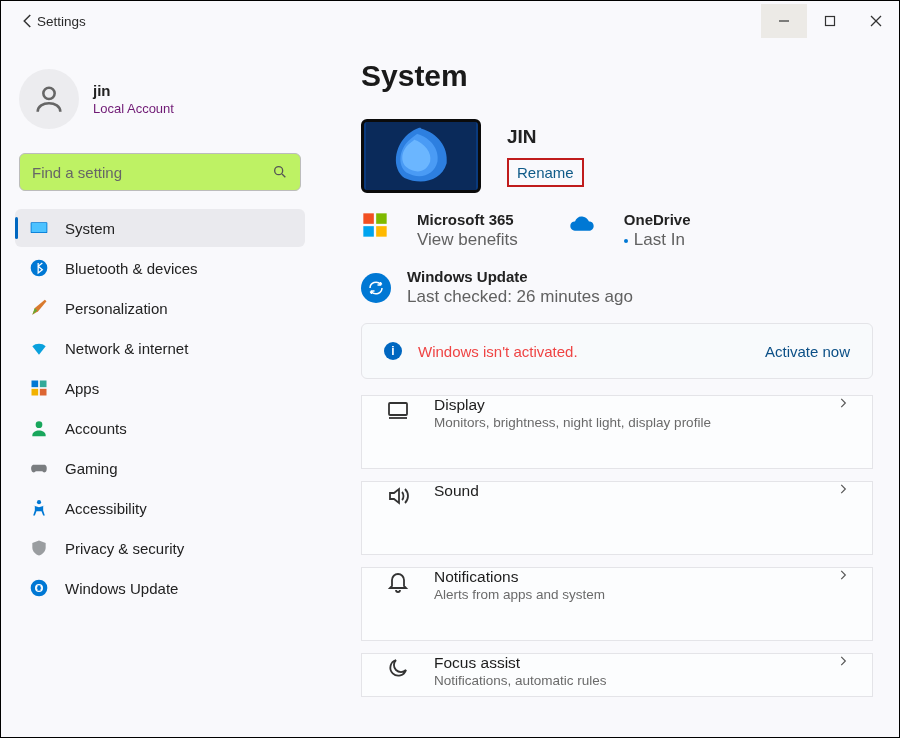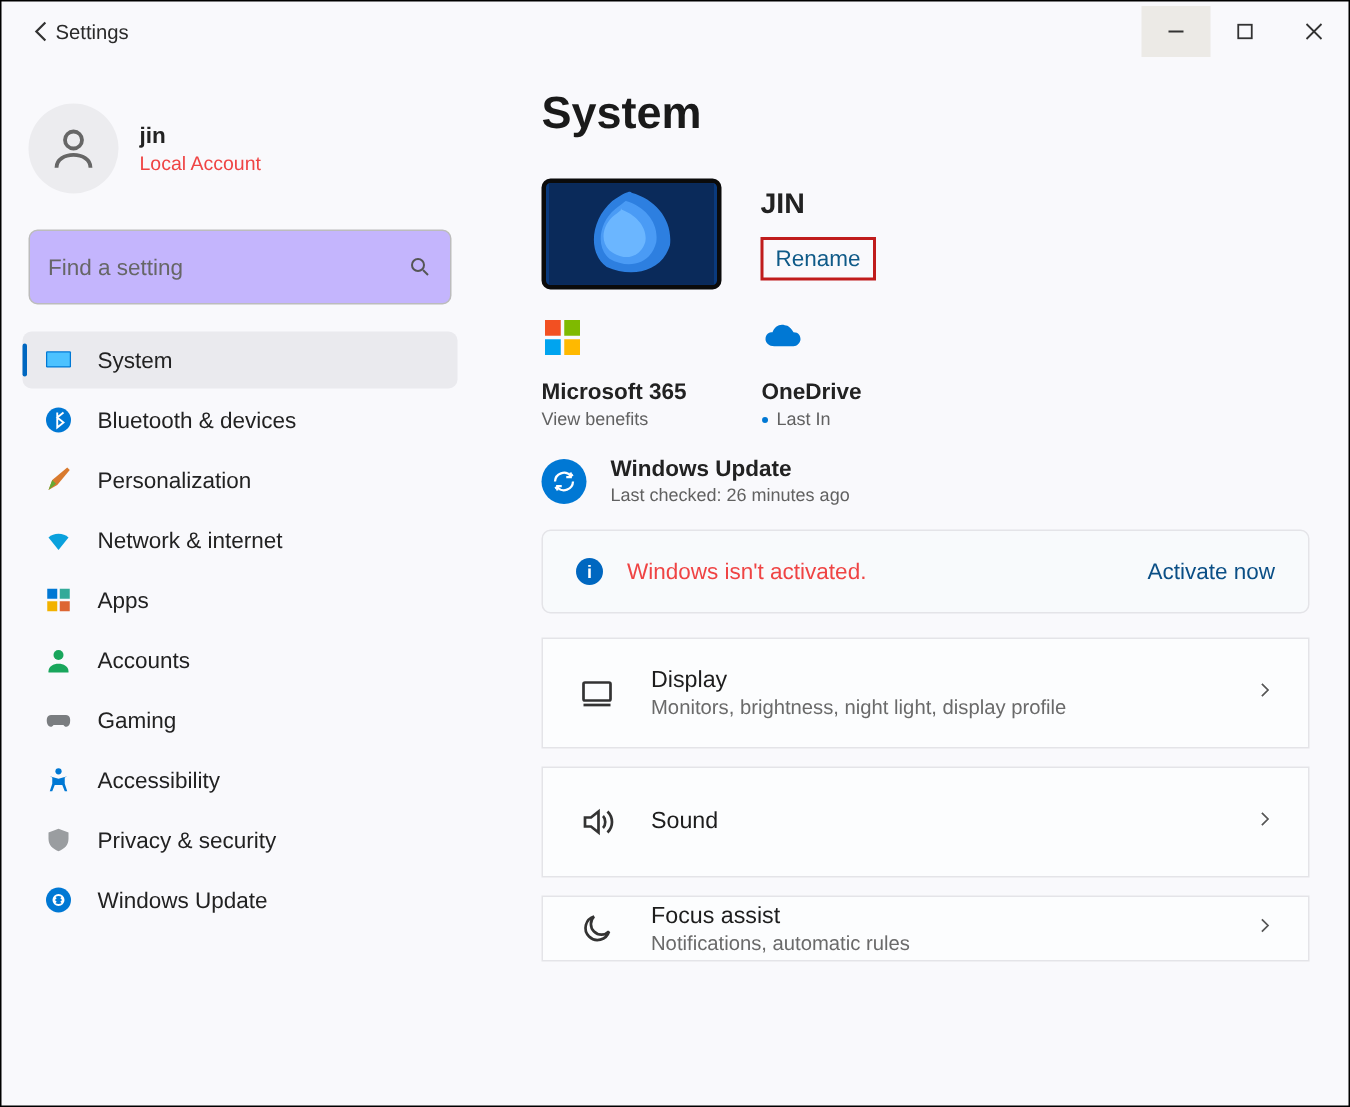--- a/index.html
+++ b/index.html
@@ -17,23 +17,23 @@
 
   
   .content { display: flex; height: calc(100% - 40px); }
 
   
   .sidebar { width: 320px; padding: 28px 10px 10px 14px; }
   .profile { display: flex; align-items: center; gap: 14px; padding-left: 4px; margin-bottom: 24px; }
   .avatar { width: 60px; height: 60px; border-radius: 50%; background: #ececef; display: flex; align-items: center; justify-content: center; }
   .avatar svg { width: 34px; height: 34px; }
   .profile-name { font-size: 15px; font-weight: 600; color: #222; }
-  .profile-sub { font-size: 13px; color: #ef4444; margin-top: 2px; }
-
-  .searchbox { margin: 0 10px 18px 4px; height: 50px; background: #c4b5fd; border: 1px solid #bcbcbc; border-radius: 6px; display: flex; align-items: center; padding: 0 12px; }
+  .profile-sub { font-size: 13px; color: #701a75; margin-top: 2px; }
+
+  .searchbox { margin: 0 10px 18px 4px; height: 38px; background: #bef264; border: 1px solid #bcbcbc; border-radius: 6px; display: flex; align-items: center; padding: 0 12px; }
   .searchbox input { flex: 1; border: none; outline: none; background: transparent; font-size: 15px; color: #333; }
   .searchbox input::placeholder { color: #666; }
   .search-icon { width: 16px; height: 16px; }
 
   .nav { list-style: none; }
   .nav-item { display: flex; align-items: center; gap: 16px; height: 38px; padding-left: 14px; margin: 2px 6px 2px 0; border-radius: 6px; position: relative; font-size: 15px; color: #222; cursor: default; }
   .nav-item.active { background: #eaeaee; }
   .nav-item.active::before { content: ""; position: absolute; left: 0; top: 8px; bottom: 8px; width: 3px; background: #0067c0; border-radius: 2px; }
   .nav-icon { width: 20px; height: 20px; display: flex; align-items: center; justify-content: center; }
   .nav-icon svg { width: 20px; height: 20px; }
@@ -43,36 +43,36 @@
   .page-title { font-size: 30px; font-weight: 600; color: #1a1a1a; margin-bottom: 26px; }
 
   .device-row { display: flex; align-items: center; gap: 26px; margin-bottom: 18px; }
   .device-thumb { width: 120px; height: 74px; border: 3px solid #0b0b0b; border-radius: 6px; background: #0a3a7d; display: flex; align-items: center; justify-content: center; overflow: hidden; }
   .device-thumb svg { width: 110px; height: 70px; }
   .device-info { display: flex; flex-direction: column; }
   .device-name { font-size: 19px; font-weight: 600; color: #222; margin-bottom: 10px; }
   .rename-link { font-size: 15px; color: #0f5a88; border: 2px solid #c01c1c; padding: 4px 8px; width: fit-content; }
 
   .services-row { display: flex; gap: 50px; margin-bottom: 18px; }
-  .service { display: flex; align-items: flex-start; gap: 14px; flex-direction: column; }
+  .service { display: flex; align-items: flex-start; gap: 28px; }
   .service-icon { width: 28px; height: 28px; display: flex; align-items: center; justify-content: center; }
   .service-title { font-size: 15px; font-weight: 600; color: #222; }
-  .service-sub { font-size: 12px; color: #616161; margin-top: 2px; }
+  .service-sub { font-size: 17px; color: #616161; margin-top: 2px; }
   .dot { display:inline-block; width:4px; height:4px; border-radius:50%; background:#0078d4; vertical-align: middle; margin-right:6px; }
 
   .update-row { display: flex; align-items: center; gap: 16px; margin-bottom: 16px; }
   .update-icon { width: 30px; height: 30px; border-radius: 50%; background: #0078d4; display: flex; align-items: center; justify-content: center; }
   .update-icon svg { width:18px; height:18px; }
 
   .banner { background: #f8fafc; border: 1px solid #e4e4e8; border-radius: 6px; height: 56px; display: flex; align-items: center; padding: 0 22px; margin-bottom: 16px; }
   .banner-icon { width: 18px; height: 18px; border-radius: 50%; background: #0067c0; color: #fff; display: flex; align-items: center; justify-content: center; font-size: 12px; font-weight: bold; margin-right: 16px; }
   .banner-text { flex: 1; font-size: 15px; color: #ef4444; }
   .banner-action { font-size: 15px; color: #0b4f86; }
 
-  .card { background: #fcfdfe; border: 1px solid #e4e4e8; border-radius: 0; height: 74px; display: flex; align-items: center; padding: 0 22px; margin-bottom: 12px; }
+  .card { background: #fcfdfe; border: 1px solid #e4e4e8; border-radius: 0; height: 74px; display: flex; align-items: flex-start; padding: 0 22px; margin-bottom: 12px; }
   .card-icon { width: 28px; height: 28px; margin-right: 22px; display: flex; align-items: center; justify-content: center; }
   .card-icon svg { width: 24px; height: 24px; stroke: #333; }
   .card-text { flex: 1; }
   .card-title { font-size: 15.5px; font-weight: 500; color: #1d1d1d; }
   .card-sub { font-size: 13.5px; color: #6a6a6a; margin-top: 1px; }
   .chevron svg { width: 14px; height: 14px; stroke: #555; }
   .card.last { height: 44px; }
 </style>
 </head>
 <body>
@@ -315,20 +315,34 @@
           </svg>
         </span>
       <div class="card-text">
         <div class="card-title">Sound</div>
       </div>
       <span class="chevron"><svg viewBox="0 0 24 24" fill="none" stroke-width="2">
             <path d="M9 5l7 7-7 7"></path>
           </svg></span>
     </div>
 
+    <div class="card">
+      <span class="card-icon">
+          <svg viewBox="0 0 24 24" fill="none" stroke-width="1.8">
+            <path d="M6 16V10a6 6 0 1112 0v6l2 2H4l2-2zM10 20a2 2 0 004 0"></path>
+          </svg>
+        </span>
+      <div class="card-text">
+        <div class="card-title">Notifications</div>
+        <div class="card-sub">Alerts from apps and system</div>
+      </div>
+      <span class="chevron"><svg viewBox="0 0 24 24" fill="none" stroke-width="2">
+            <path d="M9 5l7 7-7 7"></path>
+          </svg></span>
+    </div>
 
     <div class="card last">
       <span class="card-icon">
           <svg viewBox="0 0 24 24" fill="none" stroke-width="1.8">
             <path d="M20 14A8 8 0 1110 4a7 7 0 0010 10z"></path>
           </svg>
         </span>
       <div class="card-text">
         <div class="card-title">Focus assist</div>
         <div class="card-sub">Notifications, automatic rules</div>

